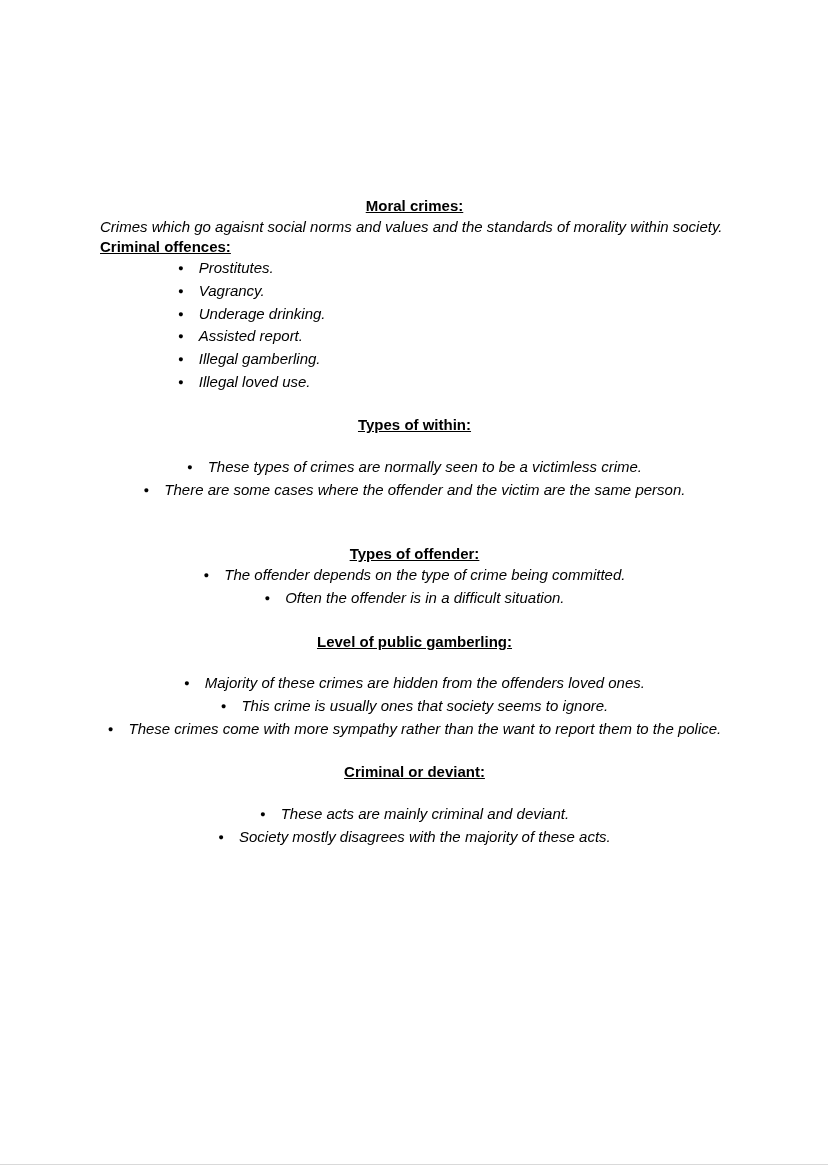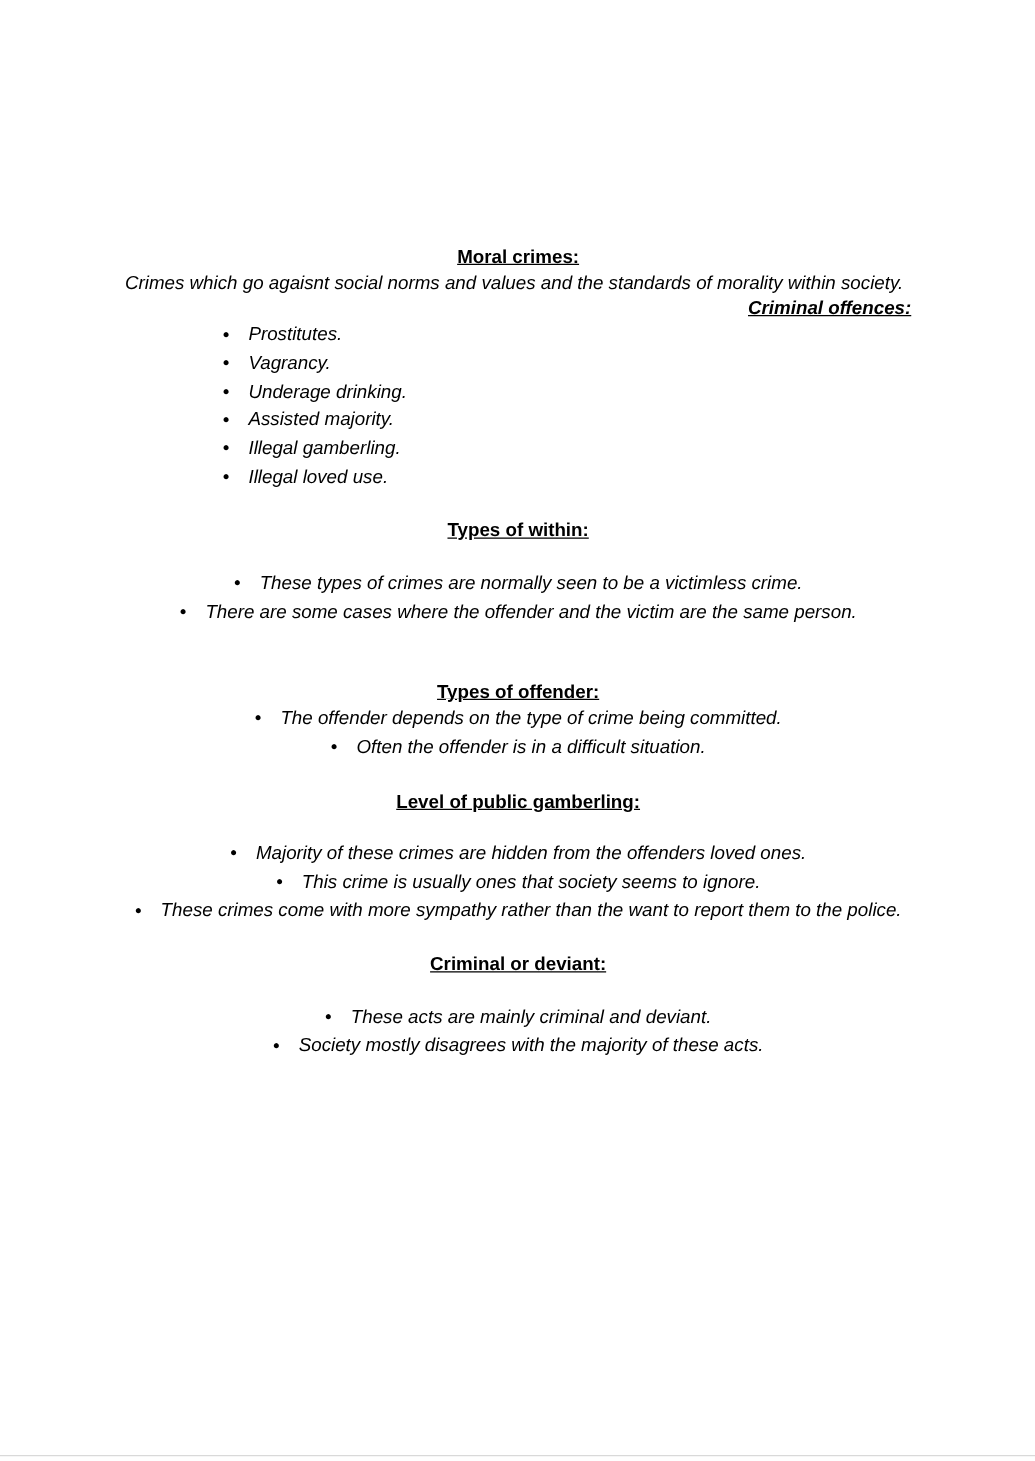--- a/index.html
+++ b/index.html
@@ -19,21 +19,21 @@
     height: 1169px;
     padding: 196px 99px 0 100px;
     position: relative;
   }
   .heading {
     font-weight: bold;
     text-decoration: underline;
     text-align: center;
     font-style: normal;
   }
-  .heading.left { text-align: right; font-style: italic; }
+  .heading.left { text-align: left; }
   .intro {
     font-style: italic;
   }
   .spacer { height: 21px; }
   .spacer2 { height: 42px; }
   .bullet-row {
     display: flex;
     align-items: baseline;
     font-style: italic;
   }
@@ -75,21 +75,21 @@
   <div class="bullet-row indented">
     <span class="bullet">●</span>
     <span class="bullet-text">Vagrancy.</span>
   </div>
   <div class="bullet-row indented">
     <span class="bullet">●</span>
     <span class="bullet-text">Underage drinking.</span>
   </div>
   <div class="bullet-row indented">
     <span class="bullet">●</span>
-    <span class="bullet-text">Assisted majority.</span>
+    <span class="bullet-text">Assisted report.</span>
   </div>
   <div class="bullet-row indented">
     <span class="bullet">●</span>
     <span class="bullet-text">Illegal gamberling.</span>
   </div>
   <div class="bullet-row indented">
     <span class="bullet">●</span>
     <span class="bullet-text">Illegal loved use.</span>
   </div>
 

